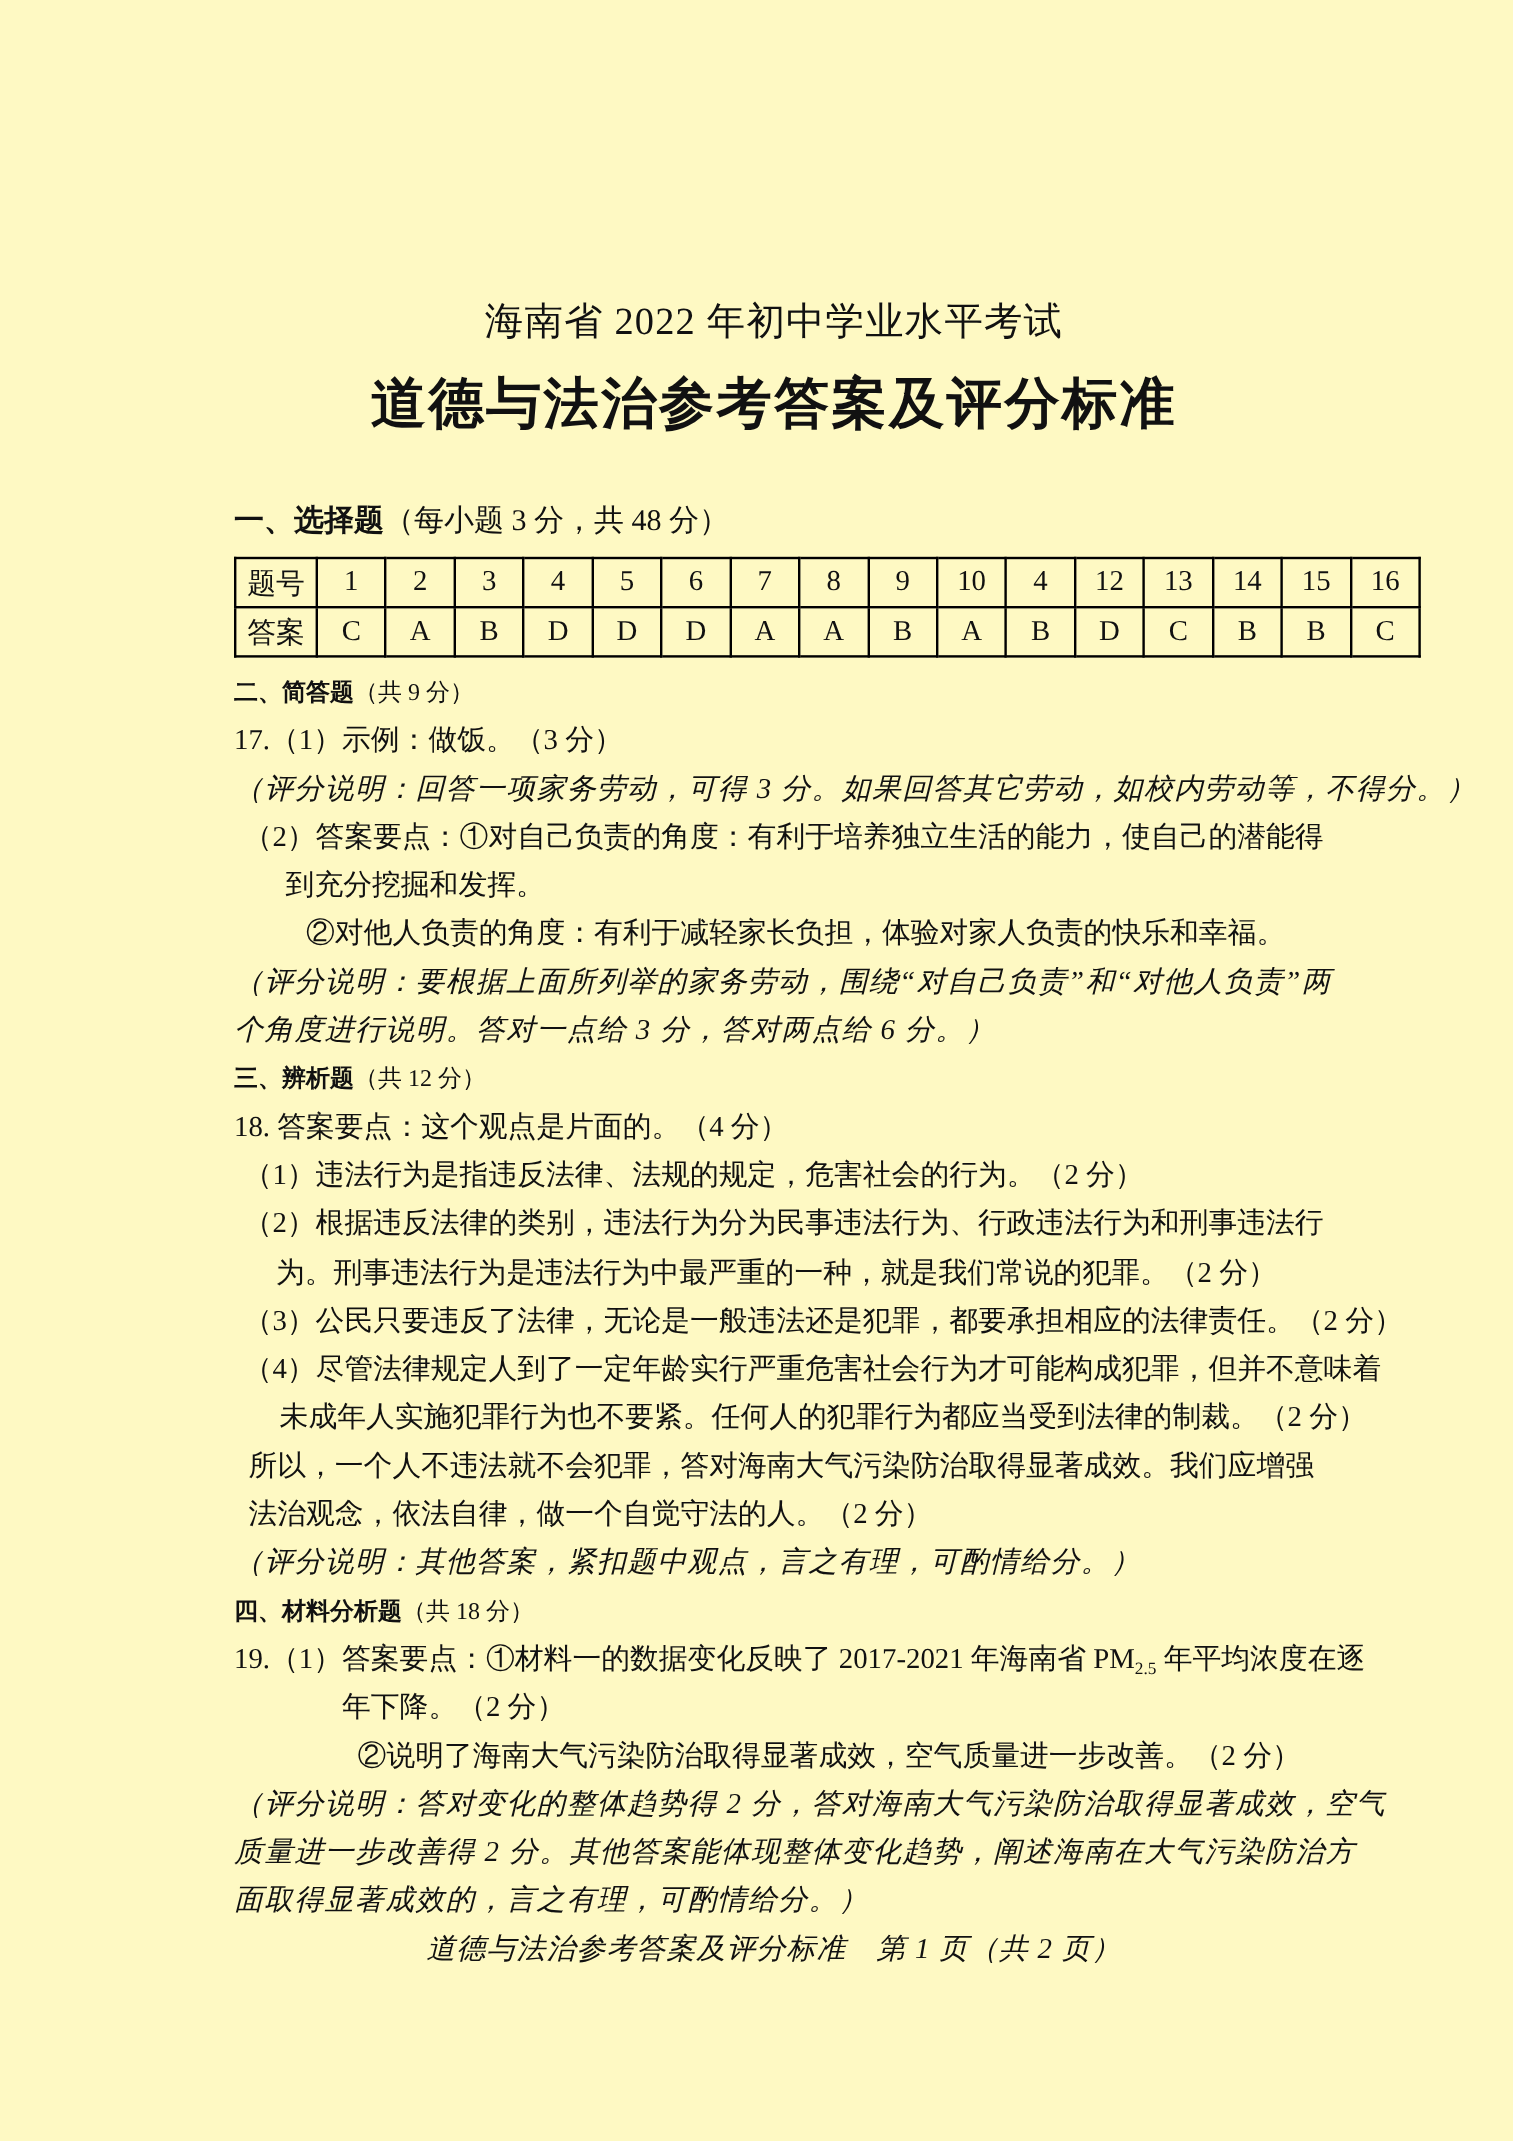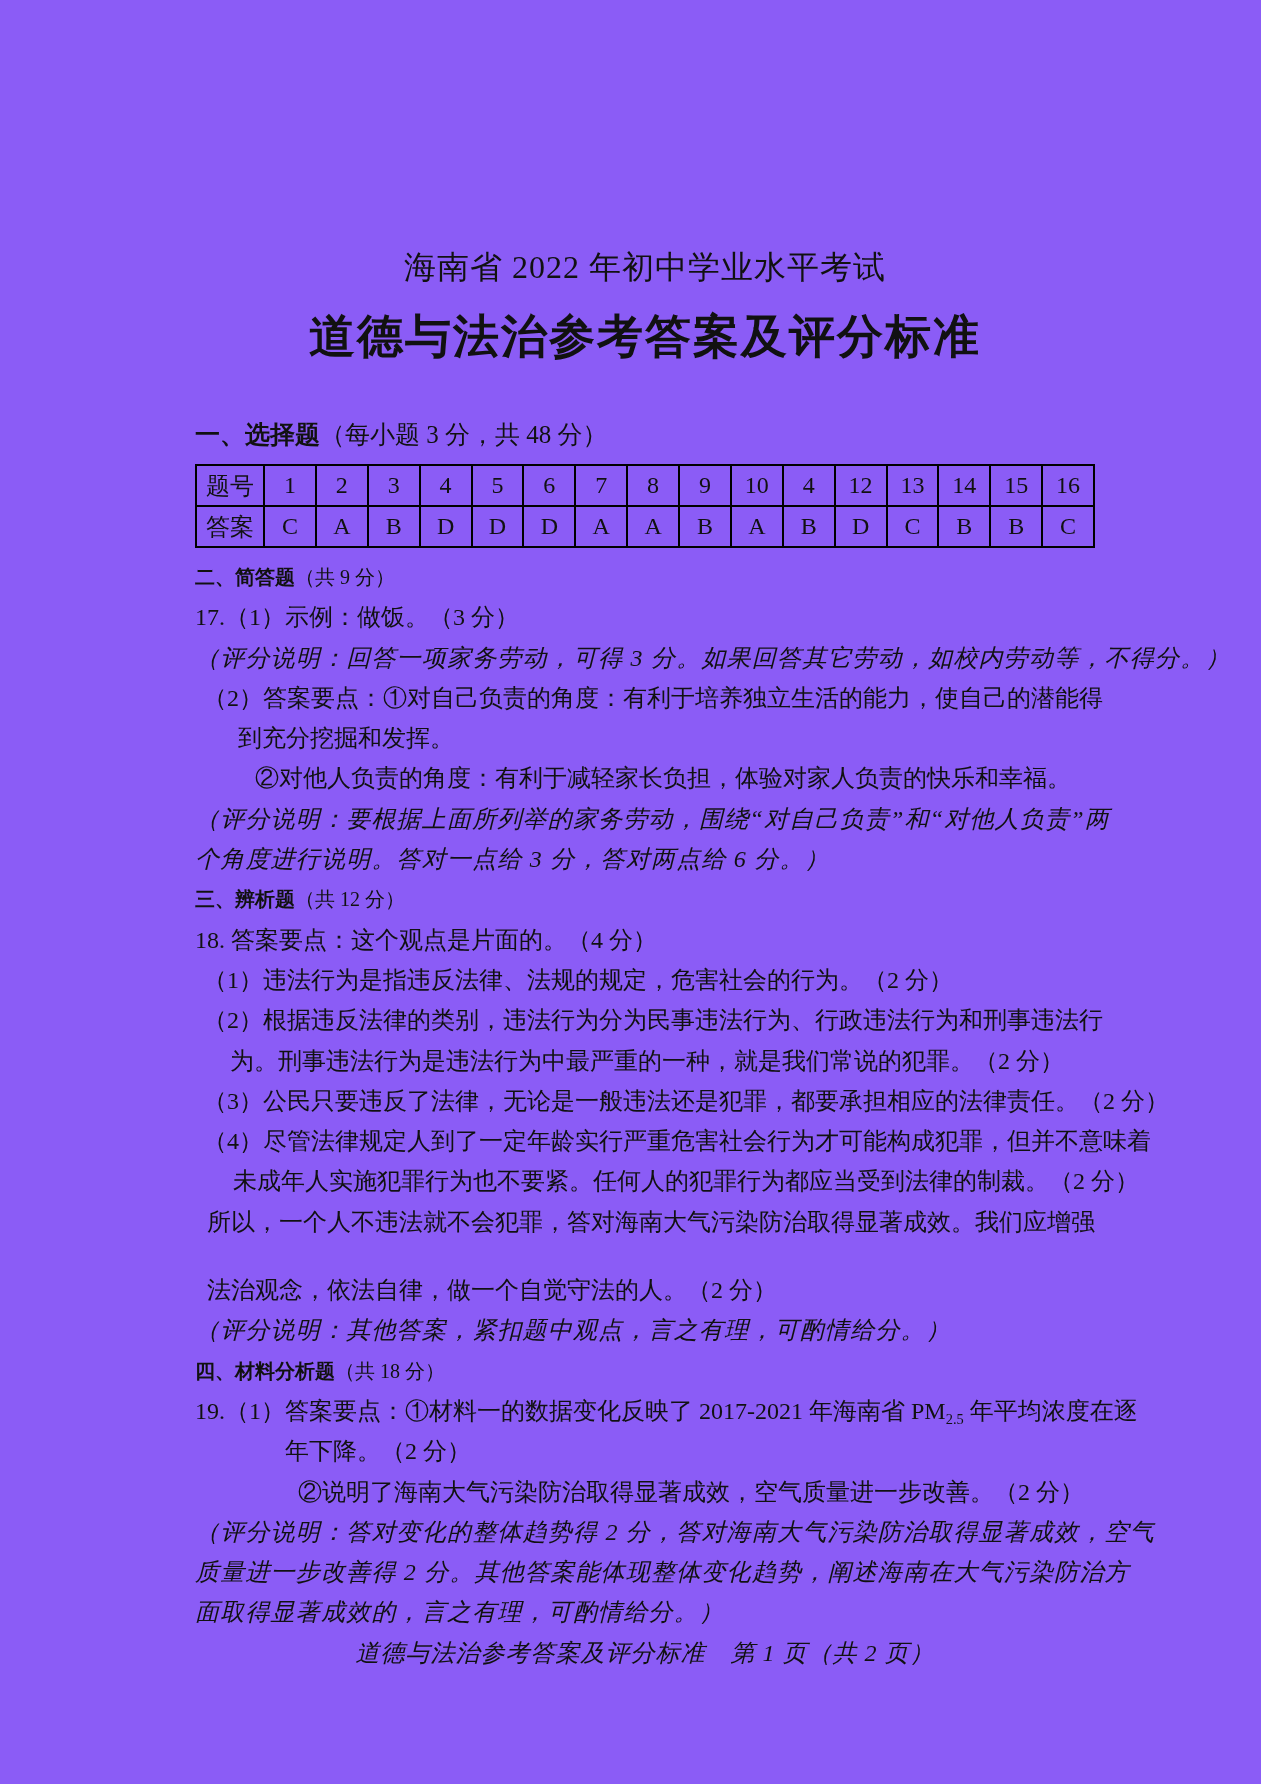--- a/index.html
+++ b/index.html
@@ -1,19 +1,19 @@
 <!DOCTYPE html>
 <html><head>
 <meta charset="utf-8">
 <style>
   html,body{margin:0;padding:0;background:#ffffff;}
   .page{
     position:relative;
     width:1261px;height:1784px;
-    background:#8b5cf6;
+    background:#fef9c3;
     color:#111;
     overflow:hidden;
     font-family:"Liberation Serif","DejaVu Serif",serif;
   }
   .doc{
     position:absolute;left:195px;top:0;width:900px;
   }
   .title1{
     margin-top:246px;
     text-align:center;
@@ -37,21 +37,21 @@
     white-space:nowrap;
     height:40px;line-height:40px;
   }
   .hb{
     font-family:"Liberation Sans","DejaVu Sans",sans-serif;
     font-weight:bold;
   }
   table.answers{
     margin-top:10px;
     border-collapse:collapse;
-    width:900px;
+    width:989px;
     table-layout:fixed;
   }
   table.answers td,table.answers th{
     border:2px solid #000;
     height:39px;
     padding:0;
     text-align:center;
     vertical-align:middle;
     font-size:24px;
     font-weight:normal;
@@ -151,21 +151,21 @@
         <div class="line kai"><span>个角度进行说明。答对一点给 3 分，答对两点给 6 分。）</span></div>
         <div class="line head"><span class="hb">三、辨析题</span><span>（共 12 分）</span></div>
         <div class="line song"><span>18. 答案要点：这个观点是片面的。（4 分）</span></div>
         <div class="line song" style="padding-left: 8px;"><span>（1）违法行为是指违反法律、法规的规定，危害社会的行为。（2 分）</span></div>
         <div class="line song" style="padding-left: 8px;"><span>（2）根据违反法律的类别，违法行为分为民事违法行为、行政违法行为和刑事违法行</span></div>
         <div class="line song" style="padding-left: 35px;"><span>为。刑事违法行为是违法行为中最严重的一种，就是我们常说的犯罪。（2 分）</span></div>
         <div class="line song" style="padding-left: 8px;"><span>（3）公民只要违反了法律，无论是一般违法还是犯罪，都要承担相应的法律责任。（2 分）</span></div>
         <div class="line song" style="padding-left: 8px;"><span>（4）尽管法律规定人到了一定年龄实行严重危害社会行为才可能构成犯罪，但并不意味着</span></div>
         <div class="line song" style="padding-left: 38px;"><span>未成年人实施犯罪行为也不要紧。任何人的犯罪行为都应当受到法律的制裁。（2 分）</span></div>
         <div class="line song" style="padding-left: 12px;"><span>所以，一个人不违法就不会犯罪，答对海南大气污染防治取得显著成效。我们应增强</span></div>
-        <div class="line song" style="padding-left: 12px; margin-top: 28px;"><span>法治观念，依法自律，做一个自觉守法的人。（2 分）</span></div>
+        <div class="line song" style="padding-left: 12px;"><span>法治观念，依法自律，做一个自觉守法的人。（2 分）</span></div>
         <div class="line kai"><span>（评分说明：其他答案，紧扣题中观点，言之有理，可酌情给分。）</span></div>
         <div class="line head"><span class="hb">四、材料分析题</span><span>（共 18 分）</span></div>
         <div class="line song"><span>19.（1）答案要点：①材料一的数据变化反映了 2017-2021 年海南省 PM</span><span class="sub">2.5</span><span> 年平均浓度在逐</span></div>
         <div class="line song" style="padding-left: 90px;"><span>年下降。（2 分）</span></div>
         <div class="line song" style="padding-left: 103px;"><span>②说明了海南大气污染防治取得显著成效，空气质量进一步改善。（2 分）</span></div>
         <div class="line kai"><span>（评分说明：答对变化的整体趋势得 2 分，答对海南大气污染防治取得显著成效，空气</span></div>
         <div class="line kai"><span>质量进一步改善得 2 分。其他答案能体现整体变化趋势，阐述海南在大气污染防治方</span></div>
         <div class="line kai"><span>面取得显著成效的，言之有理，可酌情给分。）</span></div>
       </div>
 

